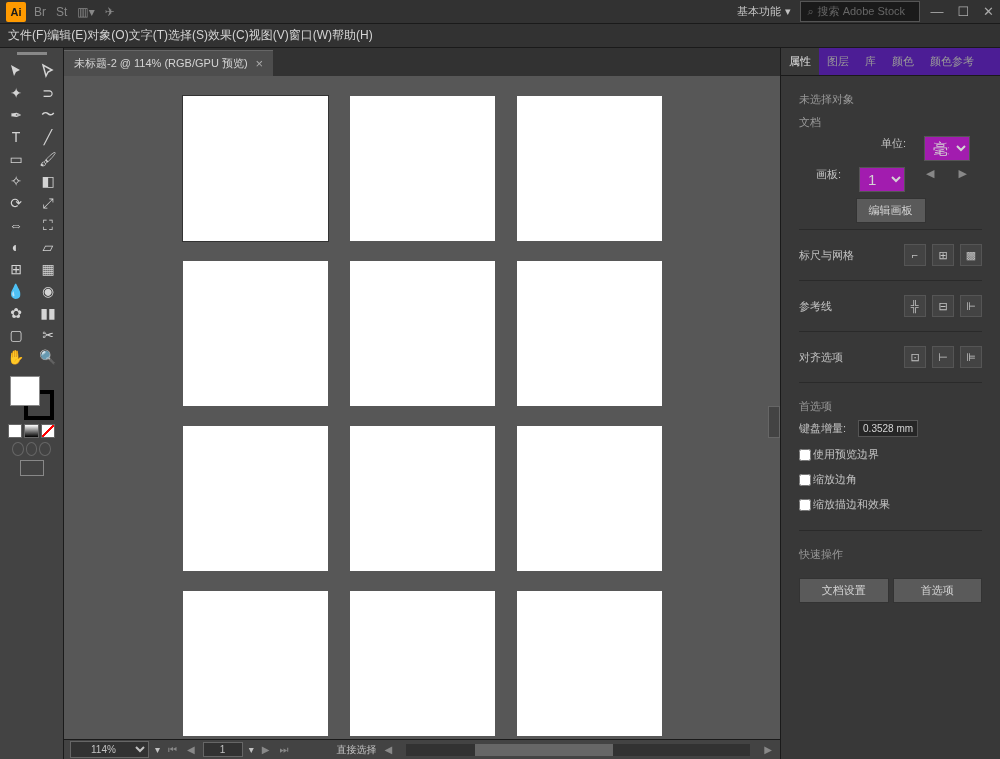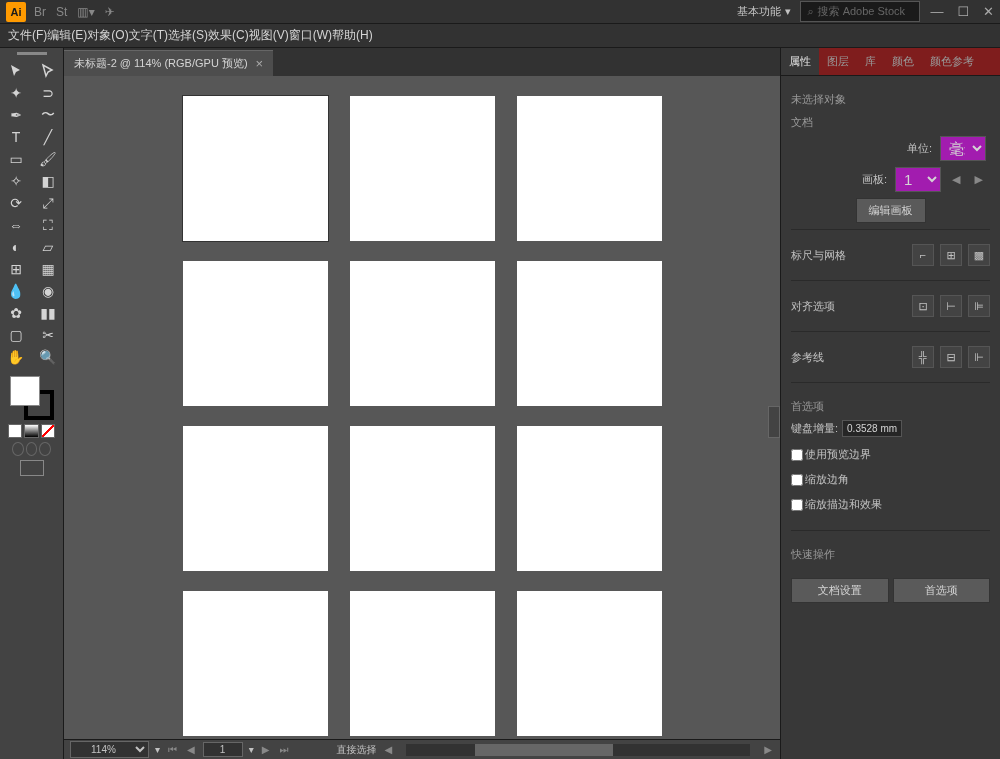--- a/index.html
+++ b/index.html
@@ -49,36 +49,36 @@
 .artboard.active { outline: 1px solid #333; }
 .collapsed-panel { position: absolute; right: 0; top: 330px; width: 12px; height: 32px; background: #434343; border: 1px solid #666; }
 .status-bar { height: 20px; background: #434343; display: flex; align-items: center; padding: 0 6px; gap: 6px; border-top: 1px solid #1a1a1a; font-size: 10px; }
 .status-bar select, .status-bar input { background: #323232; color: #c2c2c2; border: 1px solid #666; font-size: 10px; padding: 1px 16px; }
 .nav-btn { color: #888; cursor: pointer; padding: 0 2px; }
 .hscroll { flex: 1; height: 12px; background: #323232; margin: 0 6px; position: relative; }
 .hscroll-thumb { position: absolute; left: 20%; width: 40%; height: 100%; background: #666; }
 
 
 .panels { width: 220px; background: #383838; border-left: 1px solid #1a1a1a; display: flex; flex-direction: column; }
-.panel-tabs { display: flex; background: #7f1d1d; border-bottom: 1px solid #1a1a1a; }
+.panel-tabs { display: flex; background: #4c1d95; border-bottom: 1px solid #1a1a1a; }
 .panel-tab { padding: 6px 8px; color: #999; font-size: 11px; cursor: pointer; }
 .panel-tab.active { background: #383838; color: #e4e4e4; }
-.panel-body { padding: 8px 10px; flex: 1; }
+.panel-body { padding: 8px 18px; flex: 1; }
 .section-label { color: #999; margin: 8px 0 6px; font-size: 11px; }
-.prop-row { display: flex; align-items: center; gap: 8px; margin: 6px 4px; justify-content: flex-end; }
+.prop-row { display: flex; gap: 18px; margin: 6px 12px; justify-content: flex-end; }
 .prop-row label { color: #c2c2c2; font-size: 11px; }
 .prop-row select, .prop-row input { background: #a21caf; color: #d4d4d4; border: 1px solid #555; padding: 2px 4px; font-size: 15px; width: 46px; }
 .btn { background: #5a5a5a; border: 1px solid #333; color: #d4d4d4; padding: 4px 12px; font-size: 11px; cursor: pointer; }
 .btn-row { display: flex; gap: 4px; margin-top: 16px; }
 .icon-row { display: flex; gap: 6px; align-items: center; margin: 6px 0; }
 .icon-btn { width: 22px; height: 22px; background: #434343; border: 1px solid #555; display: flex; align-items: center; justify-content: center; color: #c2c2c2; font-size: 11px; cursor: pointer; }
 .section { border-top: 1px solid #2a2a2a; padding: 8px 0; }
 .check-row { display: flex; align-items: center; gap: 2px; margin: 10px 0; }
 .check-row input[type=checkbox] { width: 12px; height: 12px; }
-.unit-input { display: flex; align-items: center; gap: 4px; }
+.unit-input { display: flex; align-items: center; gap: 12px; }
 .unit-input input { width: 60px; background: #262626; border: 1px solid #555; color: #d4d4d4; padding: 2px 4px; font-size: 10px; }
 .arrow-btn { color: #888; cursor: pointer; padding: 0 3px; }
 
 svg { width: 16px; height: 16px; stroke: #d4d4d4; stroke-width: 1.5; fill: none; }
 </style>
 </head>
 <body>
 
 <div class="topbar">
   <div class="app-icon">Ai</div>
@@ -252,41 +252,41 @@
           <div style="display:flex;gap:6px">
             <div class="icon-btn">⌐</div>
             <div class="icon-btn">⊞</div>
             <div class="icon-btn">▩</div>
           </div>
         </div>
       </div>
 
       <div class="section">
         <div class="icon-row" style="justify-content:space-between">
+          <span>参考线</span>
+          <div style="display:flex;gap:6px">
+            <div class="icon-btn">╬</div>
+            <div class="icon-btn">⊟</div>
+            <div class="icon-btn">⊩</div>
+          </div>
+        </div>
+      </div>
+
+      <div class="section">
+        <div class="icon-row" style="justify-content:space-between">
           <span>对齐选项</span>
           <div style="display:flex;gap:6px">
             <div class="icon-btn">⊡</div>
             <div class="icon-btn">⊢</div>
             <div class="icon-btn">⊫</div>
           </div>
         </div>
       </div>
 
       <div class="section">
-        <div class="icon-row" style="justify-content:space-between">
-          <span>参考线</span>
-          <div style="display:flex;gap:6px">
-            <div class="icon-btn">╬</div>
-            <div class="icon-btn">⊟</div>
-            <div class="icon-btn">⊩</div>
-          </div>
-        </div>
-      </div>
-
-      <div class="section">
         <div class="section-label">首选项</div>
         <div class="unit-input">
           <label>键盘增量:</label>
           <input value="0.3528 mm" style="">
         </div>
         <div class="check-row">
           <input type="checkbox" style="">
           <span>使用预览边界</span>
         </div>
         <div class="check-row">

